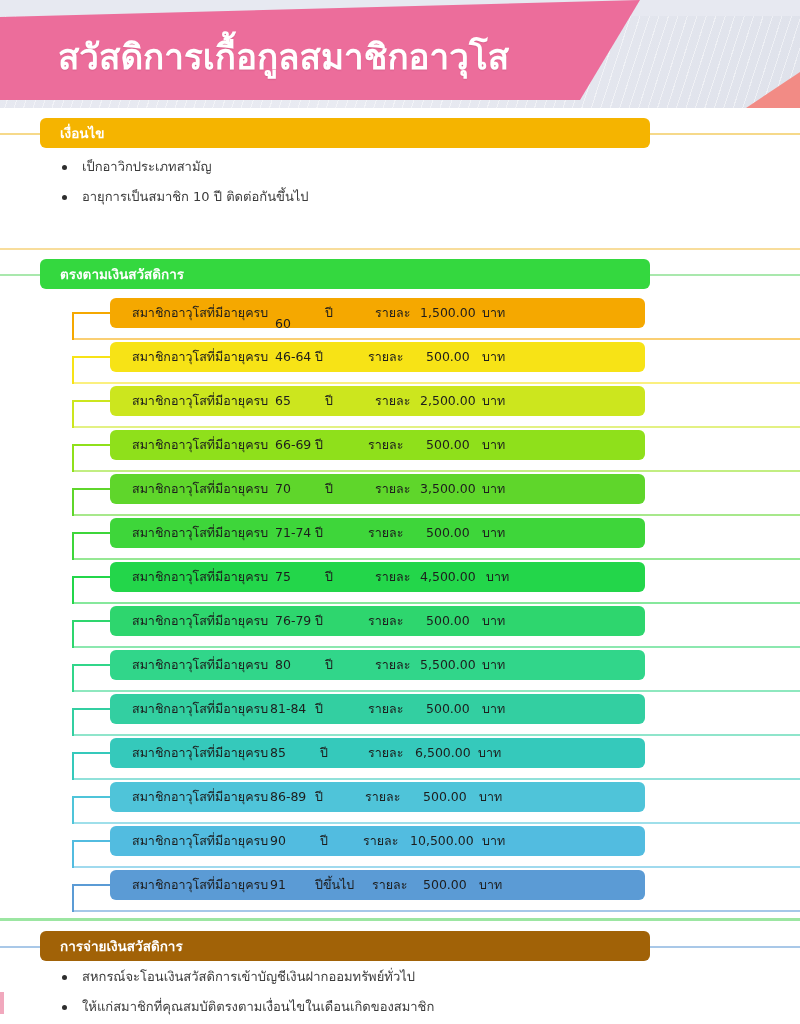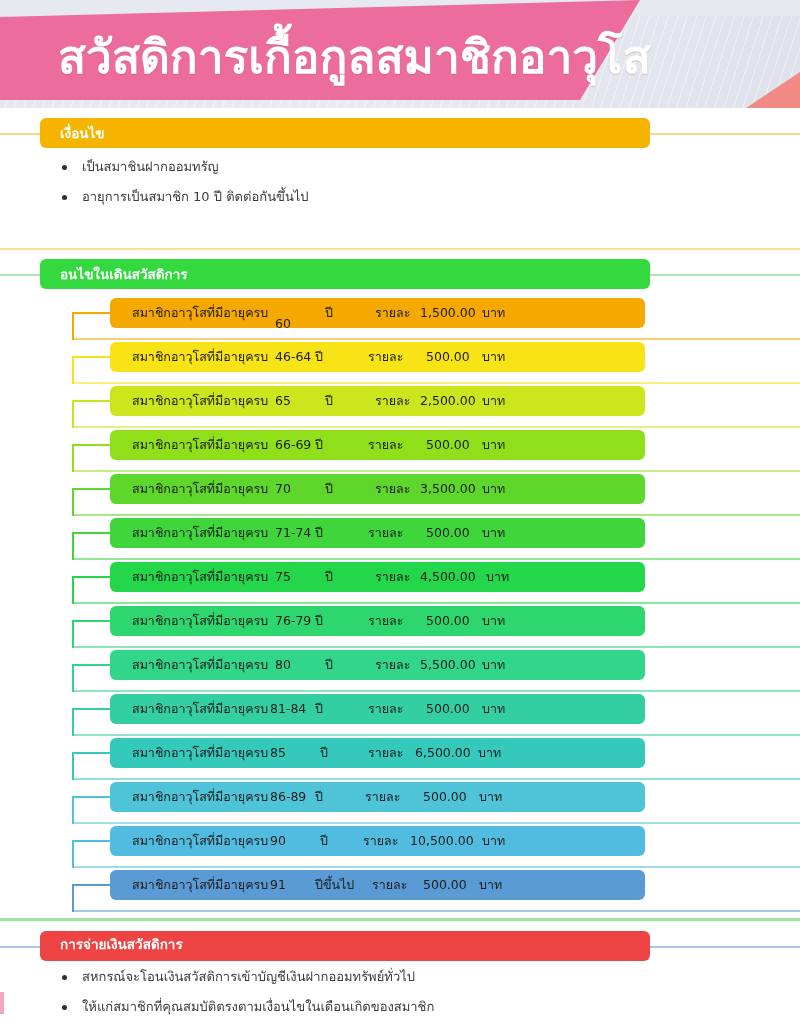--- a/index.html
+++ b/index.html
@@ -72,21 +72,21 @@
   #banner-bottom-white {
     position: absolute;
     left: 0; bottom: 0;
     width: 800px; height: 4px;
     background: #ffffff;
   }
   #banner-title {
     position: absolute;
     left: 58px; top: 34px;
     color: #ffffff;
-    font-size: 46px;
+    font-size: 35px;
     font-weight: bold;
     letter-spacing: 0px;
     line-height: 46px;
     white-space: nowrap;
     text-shadow: 0 1px 1px rgba(170,60,100,0.28);
   }
 
   
   .section-wrap { position: relative; width: 800px; }
 
@@ -105,21 +105,21 @@
     border-radius: 6px;
     color: #ffffff;
     font-size: 13.5px;
     font-weight: bold;
     line-height: 30px;
     padding-left: 20px;
     white-space: nowrap;
   }
   .sec-head.orange { background: #f5b400; }
   .sec-head.green  { background: #34d83f; }
-  .sec-head.blue   { background: #ef4444; font-family: Liberation Mono, monospace; }
+  .sec-head.blue   { background: #a16207; }
 
   
   .bullets {
     position: absolute;
     left: 56px;
     width: 620px;
   }
   .bullet {
     position: relative;
     padding-left: 26px;
@@ -207,29 +207,29 @@
     <div id="banner-pink-2"></div>
     <div id="banner-salmon"></div>
     <div id="banner-title">สวัสดิการเกื้อกูลสมาชิกอาวุโส</div>
     <div id="banner-bottom-white"></div>
   </div>
 
   <div class="section-wrap">
     <div class="sec-rule" style="top:133px;background:#f6d98a;"></div>
     <div class="sec-head orange" style="top:118px;">เงื่อนไข</div>
     <div class="bullets" style="top:152px;">
-      <div class="bullet">เป็นสมาชินฝากออมทรัญ</div>
+      <div class="bullet">เป็กอาวิกประเภทสามัญ</div>
       <div class="bullet">อายุการเป็นสมาชิก 10 ปี ติดต่อกันขึ้นไป</div>
     </div>
     <div class="sec-rule" style="top:248px;background:#f8dd9b;"></div>
   </div>
 
   <div class="section-wrap">
     <div class="sec-rule" style="top:274px;background:#a9e8ad;"></div>
-    <div class="sec-head green" style="top:259px;">อนไขในเดินสวัสดิการ</div>
+    <div class="sec-head green" style="top:259px;">ตรงตามเงินสวัสดิการ</div>
   </div>
 
   <div id="rows">
       <div class="brow">
         <div class="conn-under" style="background: rgb(245, 168, 0); opacity: 0.55;"></div>
         <div class="conn-stub" style="background: rgb(245, 168, 0);"></div>
         <div class="conn-vert" style="background: rgb(245, 168, 0);"></div>
         <div class="bbar" style="background: rgb(245, 168, 0);">
           <span class="lbl">สมาชิกอาวุโสที่มีอายุครบ</span>
           <span class="age" style="left: 165px; margin-top: 11px;">60</span>

